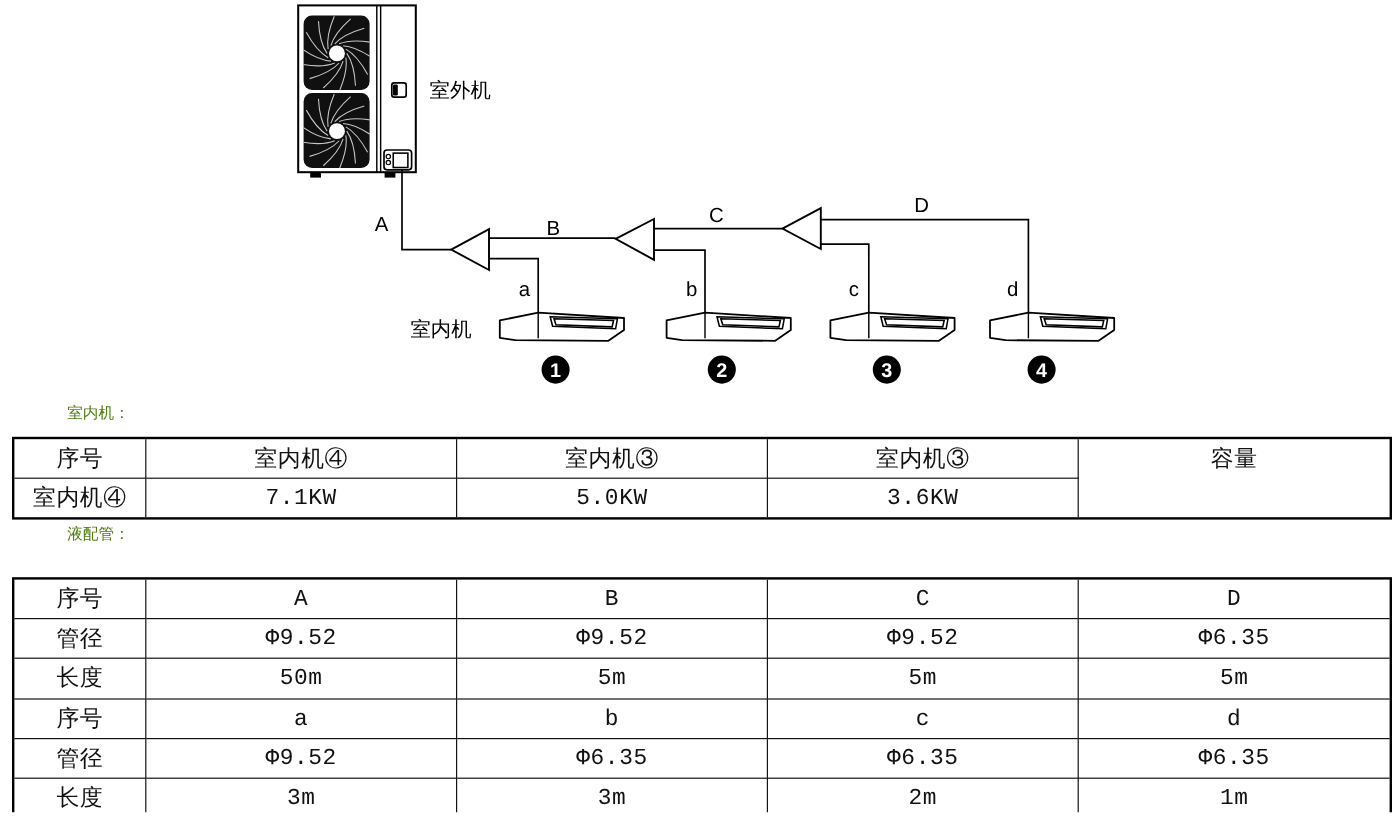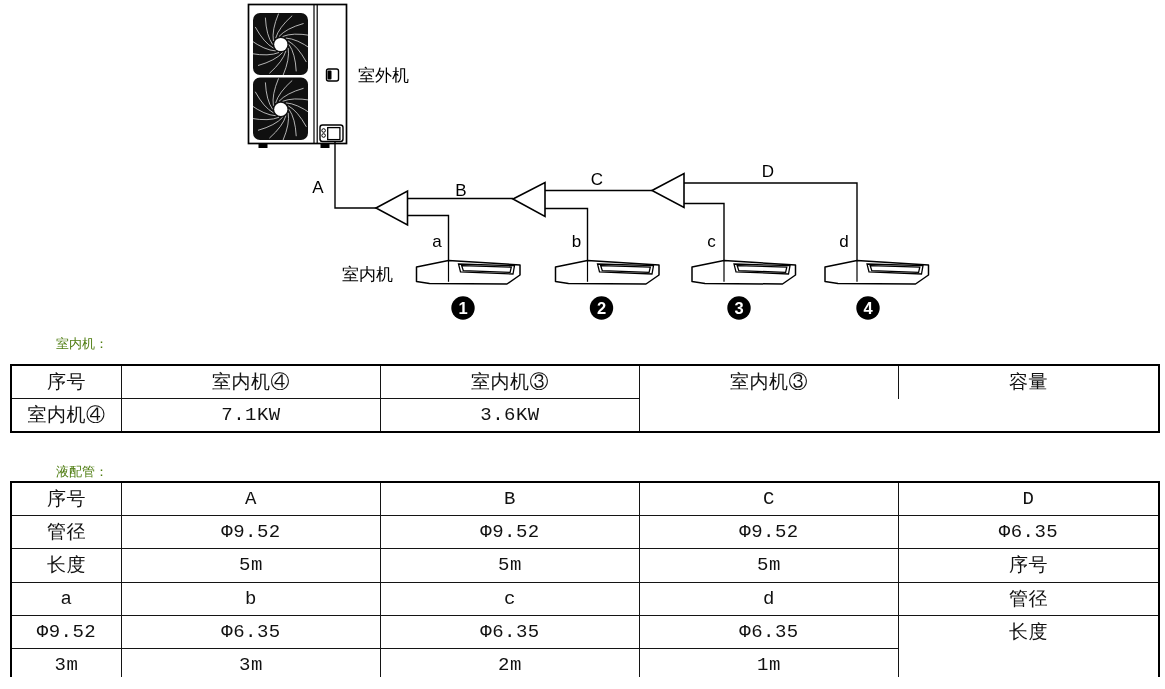--- a/index.html
+++ b/index.html
@@ -169,36 +169,38 @@
 
   <div class="tbl-title" style="top:333px;">室内机：</div>
   <div id="tbl-indoor" class="tbl">
     <div>序号</div>
     <div>室内机④</div>
     <div>室内机③</div>
     <div>室内机③</div>
     <div>容量</div>
     <div>室内机④</div>
     <div>7.1KW</div>
+    <div>5.0KW</div>
     <div>3.6KW</div>
   </div>
 
-  <div class="tbl-title" style="top:461px;">液配管：</div>
+  <div class="tbl-title" style="top:434px;">液配管：</div>
   <div id="tbl-pipe" class="tbl">
     <div>序号</div>
     <div>A</div>
     <div>B</div>
     <div>C</div>
     <div>D</div>
     <div>管径</div>
     <div>Φ9.52</div>
     <div>Φ9.52</div>
     <div>Φ9.52</div>
     <div>Φ6.35</div>
     <div>长度</div>
+    <div>50m</div>
     <div>5m</div>
     <div>5m</div>
     <div>5m</div>
     <div>序号</div>
     <div>a</div>
     <div>b</div>
     <div>c</div>
     <div>d</div>
     <div>管径</div>
     <div>Φ9.52</div>

